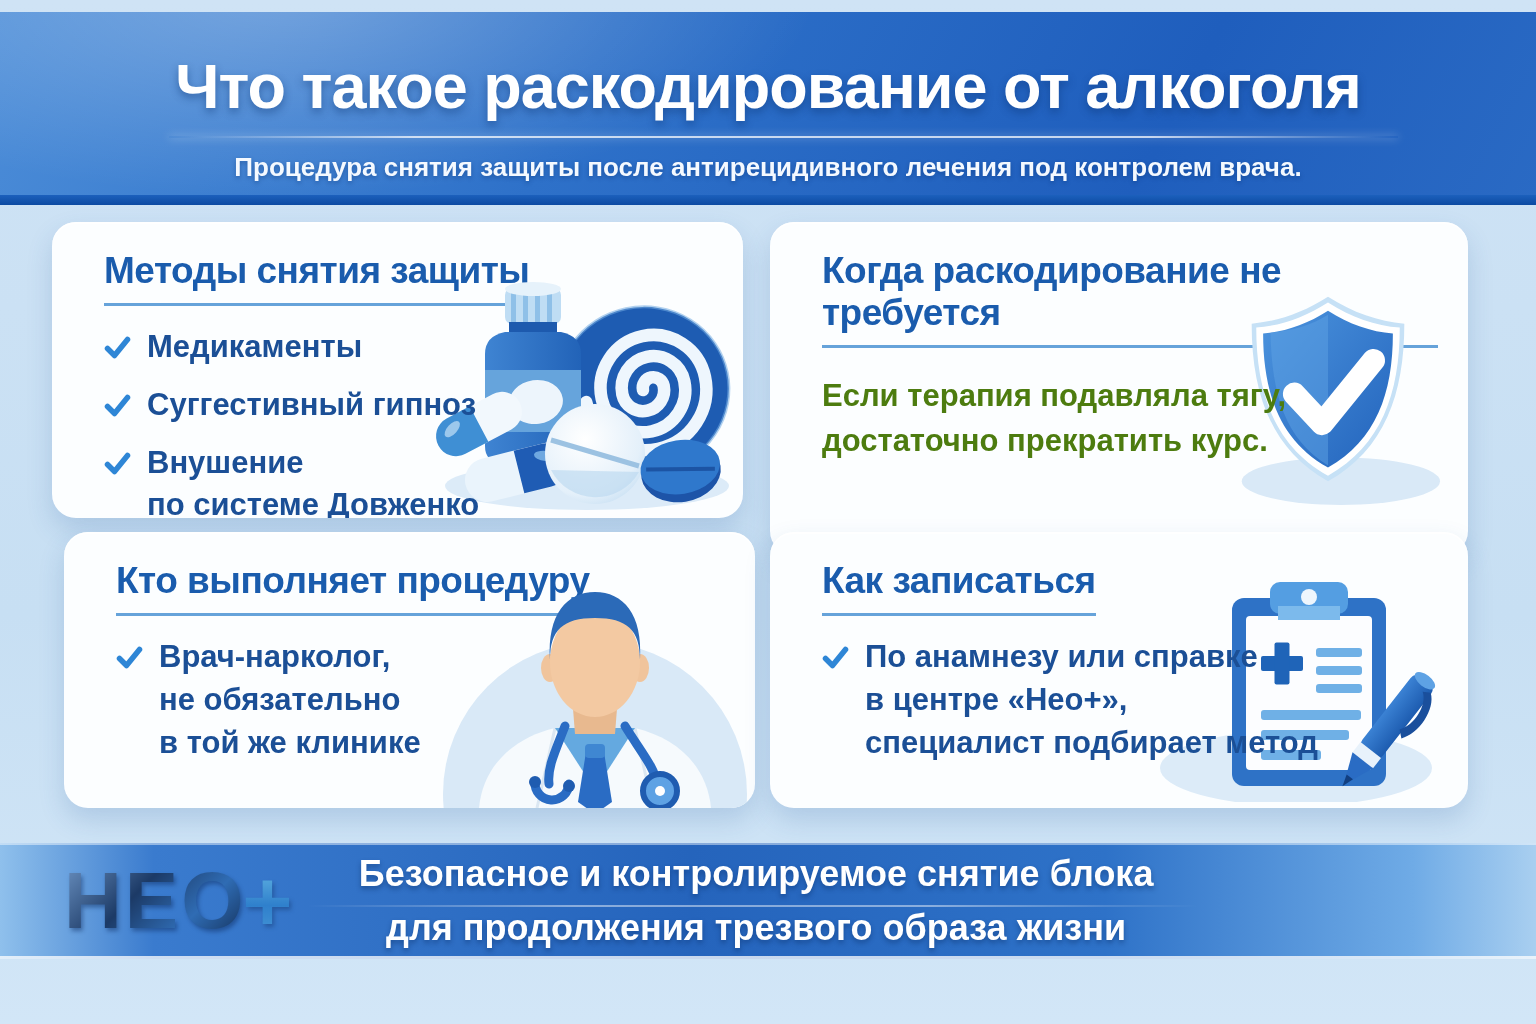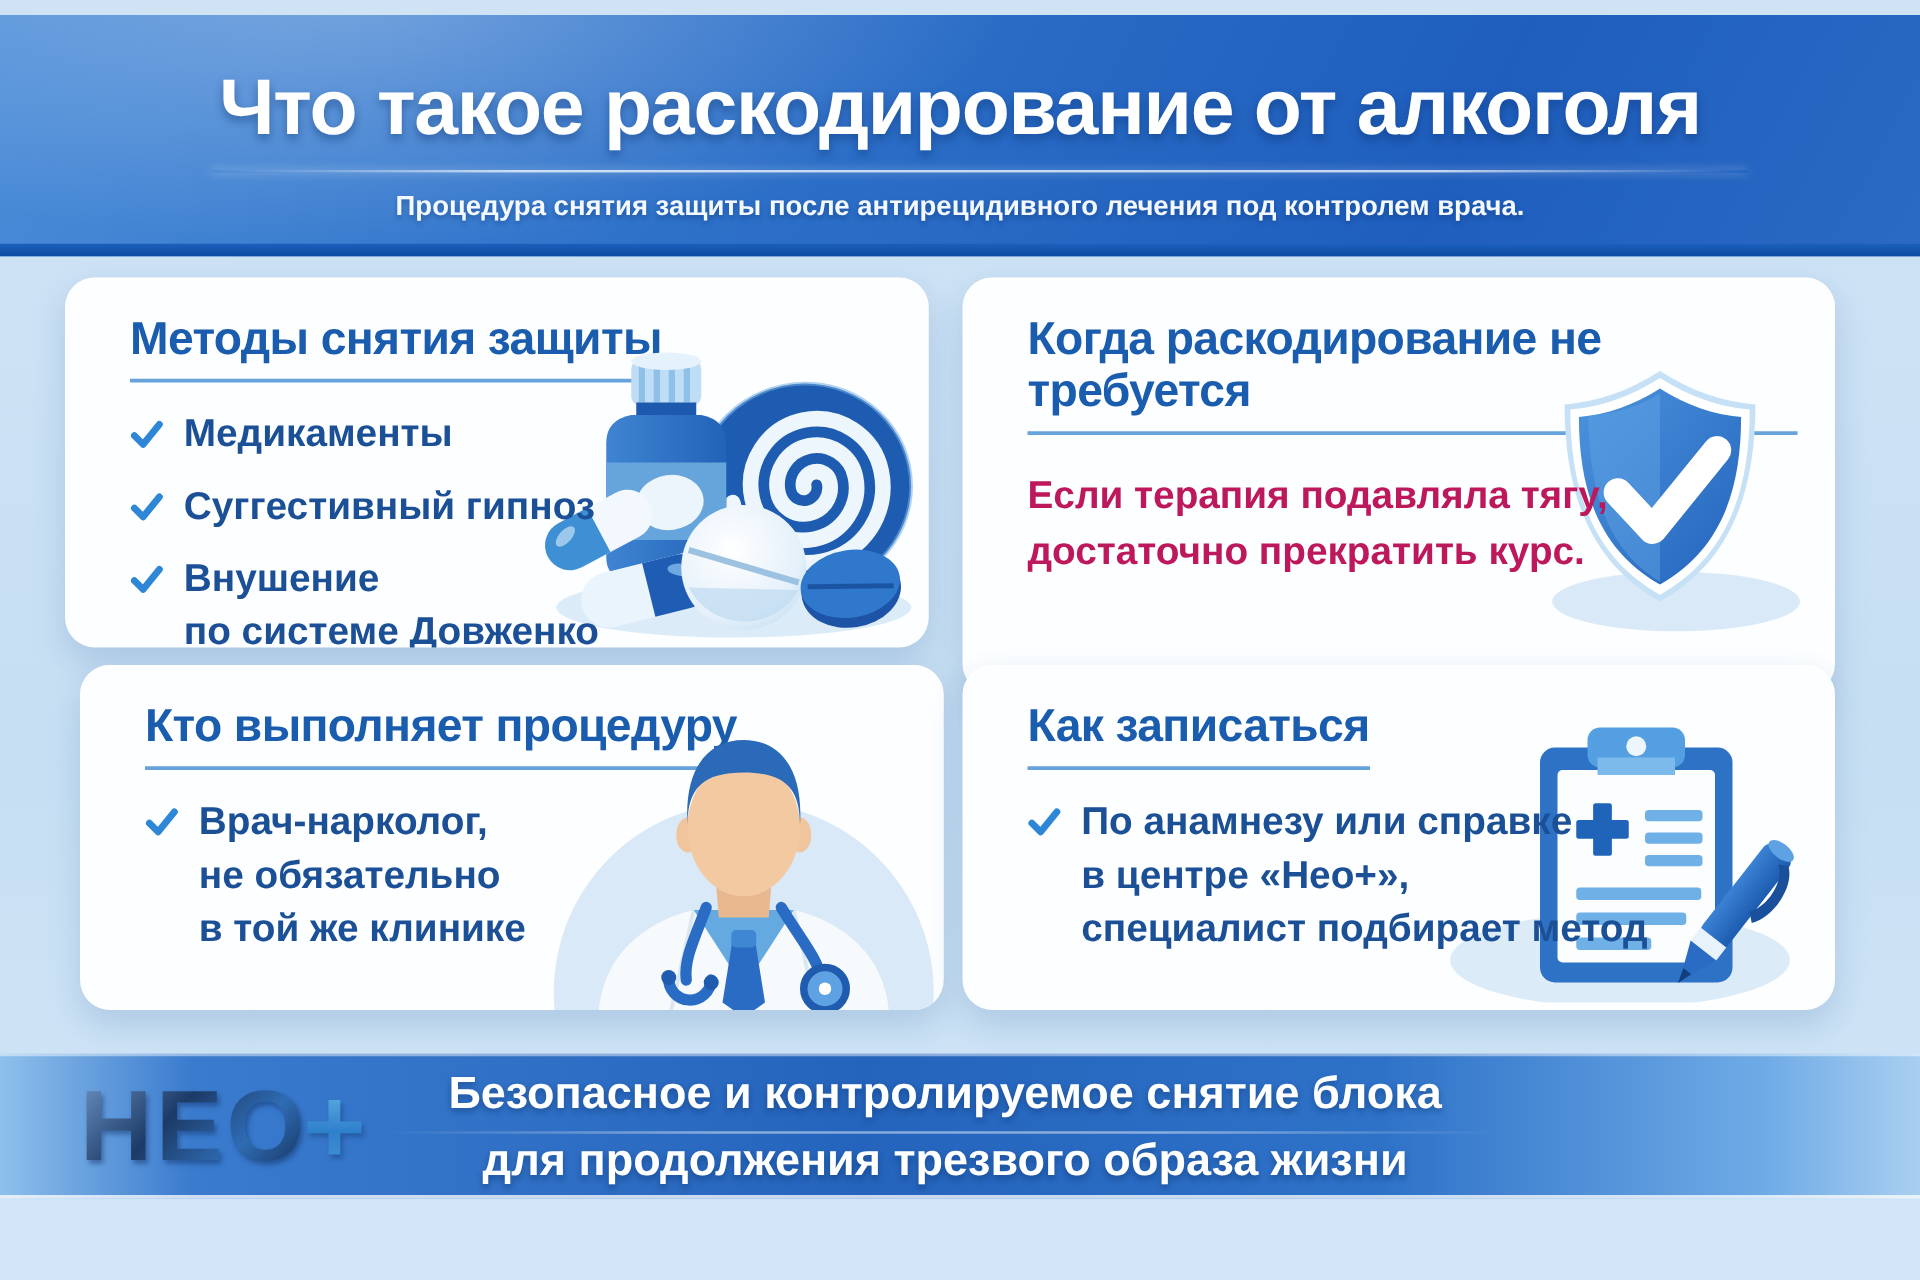--- a/index.html
+++ b/index.html
@@ -15,42 +15,42 @@
             radial-gradient(900px 340px at 18% -10%, rgba(255,255,255,.28), rgba(255,255,255,0) 60%),
             linear-gradient(118deg,#4c8dd8 0%,#2e71c9 38%,#1f5ebd 75%,#2a6ac4 100%);
           text-align:center; }
   .hero::after { content:""; position:absolute; left:0; bottom:0; width:100%; height:10px;
           background:linear-gradient(180deg,#1c60bc,#0c4aa2); }
   .hero h1 { margin-top:38px; font-size:63px; font-weight:700; letter-spacing:-1px;
           color:#ffffff; text-shadow:0 4px 8px rgba(8,48,110,.45); }
   .hero-line { position:absolute; left:11%; right:9%; top:124px; height:2px;
           background:linear-gradient(90deg,rgba(255,255,255,0),rgba(255,255,255,.75) 20%,rgba(255,255,255,.75) 80%,rgba(255,255,255,0));
           box-shadow:0 0 8px rgba(255,255,255,.5); }
-  .hero p { margin-top:30px; font-size:22px; font-weight:700; color:#f4f9ff;
+  .hero p { margin-top:30px; font-size:26px; font-weight:700; color:#f4f9ff;
           text-shadow:0 2px 4px rgba(8,48,110,.4); }
 
   
   .card { position:absolute; background:#fcfeff; border-radius:24px; overflow:hidden;
           box-shadow:0 12px 26px rgba(40,90,155,.18), 0 2px 0 rgba(255,255,255,.8) inset;
           padding:28px 30px 0 52px; }
   .card-1 { left:52px;  top:222px; width:691px; height:296px; }
   .card-2 { left:770px; top:222px; width:698px; height:333px; }
   .card-3 { left:64px;  top:532px; width:691px; height:276px; }
   .card-4 { left:770px; top:532px; width:698px; height:276px; }
 
   .card-title { display:inline-block; font-size:37px; font-weight:700; color:#1a5cad;
           padding-bottom:11px; border-bottom:3px solid #66a3da; letter-spacing:-.5px; }
 
   .bullets { list-style:none; margin-top:20px; position:relative; z-index:2; }
   .bullets li { display:flex; align-items:flex-start; margin-bottom:15px; }
   .check { flex:0 0 27px; width:27px; height:27px; margin:8px 16px 0 0; }
   .li-text { font-size:31px; font-weight:700; color:#1b4f96; line-height:1.38; }
   .li-text span { display:block; }
 
-  .card-par { margin-top:26px; font-size:31px; font-weight:700; color:#be185d;
+  .card-par { margin-top:26px; font-size:31px; font-weight:700; color:#4d7c0f;
           line-height:1.45; position:relative; z-index:2; }
   .card-par span { display:block; }
 
   .illus { position:absolute; z-index:1; }
   .illus-pills   { right:4px;  bottom:2px;  width:312px; height:252px; }
   .illus-shield  { right:26px; top:58px;    width:228px; height:230px; }
   .illus-doctor  { right:4px;  bottom:0;    width:334px; height:252px; }
   .illus-clip    { right:10px; bottom:6px;  width:302px; height:242px; }
 
   

